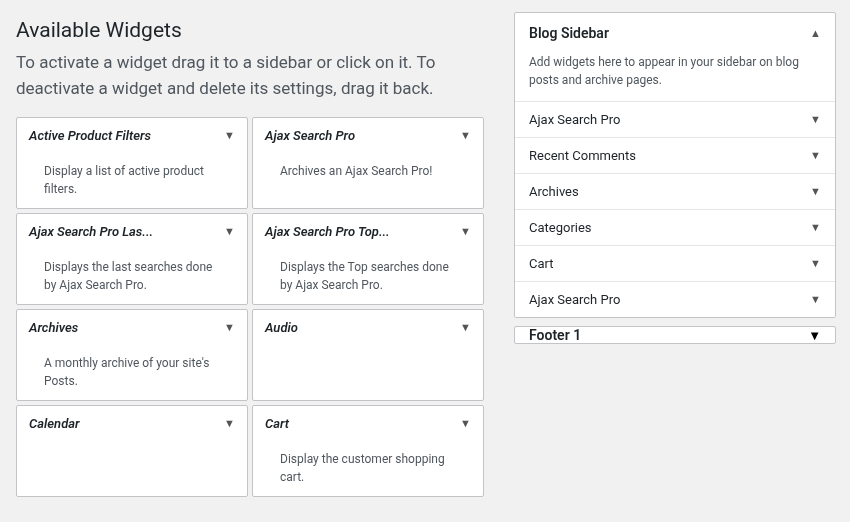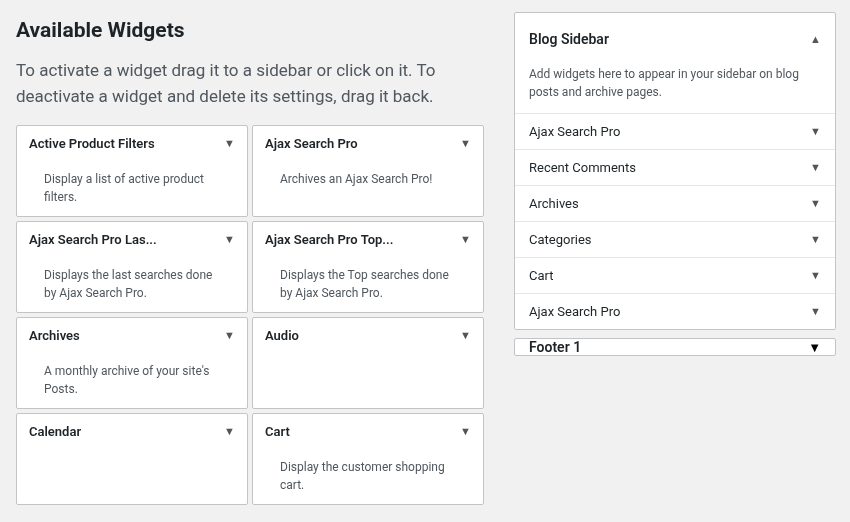--- a/index.html
+++ b/index.html
@@ -13,23 +13,23 @@
     }
 
     
     .left-panel {
       width: 500px;
       padding: 18px 16px;
       background: #f1f1f1;
     }
     .left-panel h1 {
       font-size: 21px;
-      font-weight: 700;
-      color: #1d2327;
-      margin-bottom: 16px;
+      font-weight: 400;
+      color: #1d2327;
+      margin-bottom: 8px;
     }
     .left-panel .subtitle {
       font-size: 17px;
       color: #50575e;
       margin-bottom: 16px;
       line-height: 1.5;
     }
 
     .widget-grid {
       display: grid;
@@ -50,20 +50,21 @@
       align-items: center;
       justify-content: space-between;
       padding: 10px 12px;
       border-bottom: 1px solid transparent;
     }
 
     .widget-header .widget-title {
       font-size: 13px;
       font-weight: 600;
       color: #1d2327;
+      font-style: italic;
     }
 
     .widget-header .chevron {
       font-size: 11px;
       color: #555;
     }
 
     .widget-desc {
       padding: 8px 27px 10px;
       font-size: 12px;
@@ -82,21 +83,21 @@
       background: #fff;
       border: 1px solid #c3c4c7;
       border-radius: 2px;
       margin-bottom: 8px;
     }
 
     .sidebar-section-header {
       display: flex;
       align-items: center;
       justify-content: space-between;
-      padding: 18px 14px;
+      padding: 12px 14px;
       cursor: pointer;
     }
 
     .sidebar-section-header .section-title {
       font-size: 14px;
       font-weight: 600;
       color: #1d2327;
     }
 
     .sidebar-section-header .chevron {

